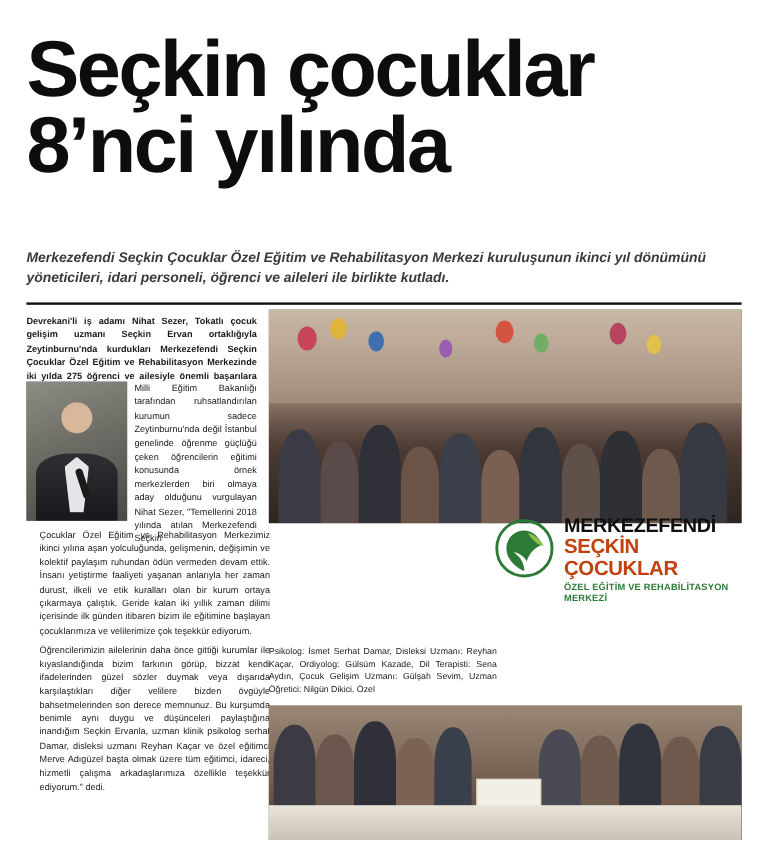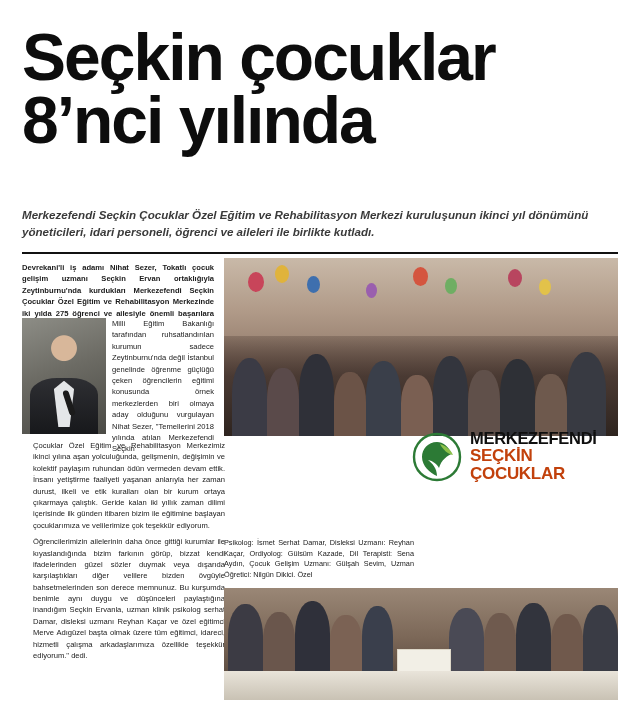--- a/index.html
+++ b/index.html
@@ -245,20 +245,21 @@
     <div class="mark">
       <svg width="54" height="54" viewBox="0 0 54 54">
         <path d="M27 4 C14 4 4 14 4 27 C4 40 14 50 27 50 C40 50 50 40 50 27 C50 14 40 4 27 4 Z" fill="none" stroke="#2c7a35" stroke-width="2.4"></path>
         <path d="M27 12 C18 12 12 19 12 27 C12 36 20 43 27 46 C27 38 22 33 18 30 C23 31 27 34 29 38 C31 30 38 25 42 24 C38 16 33 12 27 12 Z" fill="#2c7a35"></path>
         <path d="M30 14 C36 16 41 20 43 25 C38 24 33 20 30 14 Z" fill="#8cc04a"></path>
       </svg>
     </div>
     <div class="txt">
       <div class="t1">MERKEZEFENDİ</div>
       <div class="t2">SEÇKİN ÇOCUKLAR</div>
+      <div class="t3">ÖZEL EĞİTİM VE REHABİLİTASYON MERKEZİ</div>
     </div>
   </div>
 
   <div class="staff a">
     <p>Psikolog: İsmet Serhat Damar, Disleksi Uzmanı: Reyhan Kaçar, Ordiyolog: Gülsüm Kazade, Dil Terapisti: Sena Aydın, Çocuk Gelişim Uzmanı: Gülşah Sevim, Uzman Öğretici: Nilgün Dikici. Özel</p>
   </div>
 
   <div class="photo2">
     <div class="bg"></div>
     <div class="person" style="left:1%;width:9%;height:62%;background:#3c3b44;"></div>

